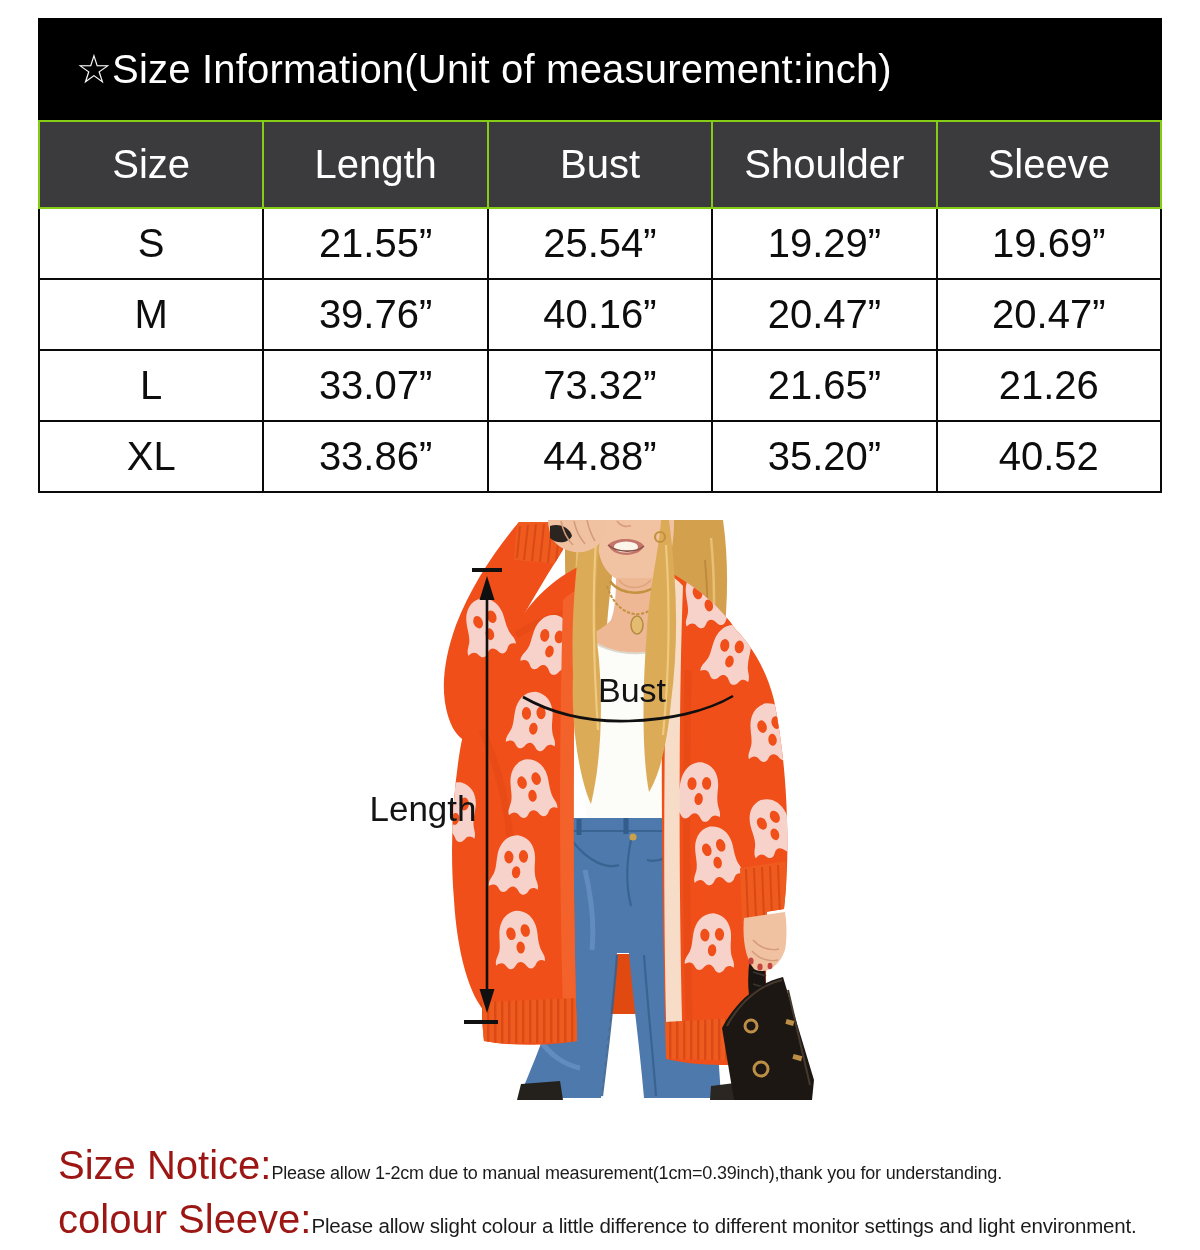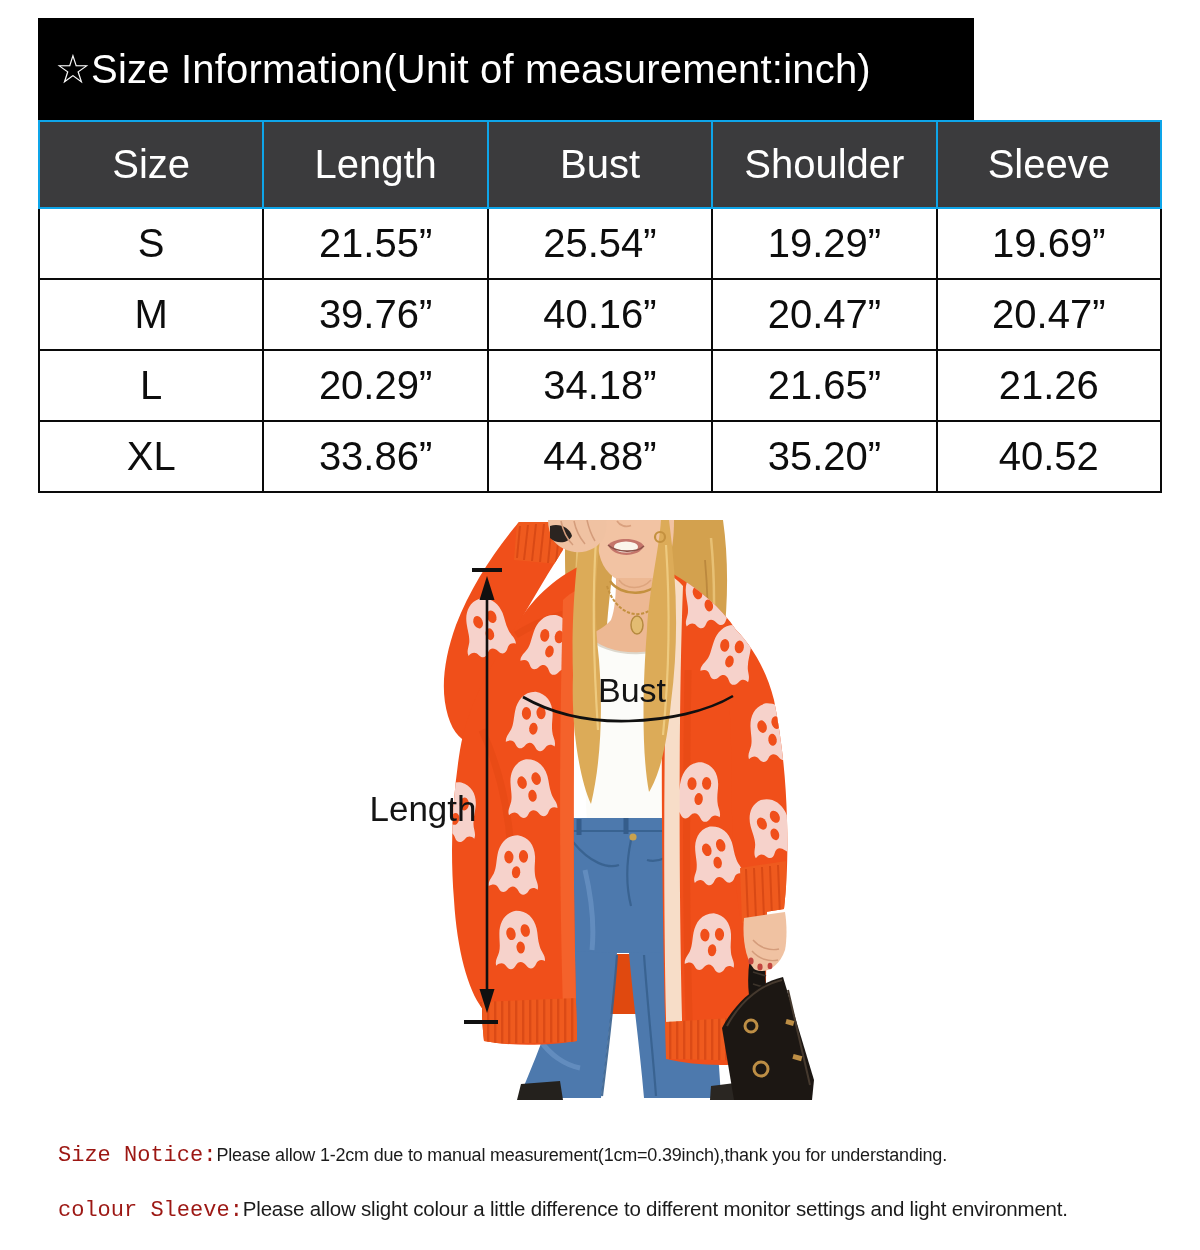--- a/index.html
+++ b/index.html
@@ -2,45 +2,45 @@
 <html><head>
 <meta charset="utf-8">
 <style>
   html,body{margin:0;padding:0;}
   body{
     width:1200px;height:1250px;position:relative;background:#ffffff;
     font-family:"Liberation Sans",sans-serif;overflow:hidden;
   }
   
   .title-bar{
-    position:absolute;left:38px;top:18px;width:936px;height:102px;
+    position:absolute;left:38px;top:18px;width:1124px;height:102px;
     background:#000000;color:#ffffff;display:flex;align-items:center;
-    box-sizing:border-box;padding-left:17px;font-size:40px;letter-spacing:0.2px;
+    box-sizing:border-box;padding-left:38px;font-size:40px;letter-spacing:0.2px;
   }
   table.size-table{
     position:absolute;left:38px;top:120px;width:1124px;
     border-collapse:collapse;table-layout:fixed;
   }
   table.size-table th{
     height:83px;background:#3b3b3d;color:#ffffff;font-weight:normal;
-    font-size:40px;border:2px solid #0ea5e9;text-align:center;vertical-align:middle;
+    font-size:40px;border:2px solid #84cc16;text-align:center;vertical-align:middle;
   }
   table.size-table td{
     height:67px;background:#ffffff;color:#0d0d0d;font-size:40px;
     border:2px solid #0a0a0a;text-align:center;vertical-align:middle;
   }
   
   .diag-label{position:absolute;color:#141414;text-align:center;line-height:1.15;}
   .length-label{left:352px;top:789px;width:142px;font-size:35px;}
   .bust-label{left:570px;top:671px;width:124px;font-size:34px;}
   
   .photo{position:absolute;left:420px;top:520px;width:500px;height:580px;}
   
   .notice{position:absolute;left:58px;white-space:nowrap;}
-  .notice .lab{color:#9c1713;font-size:22px;font-family:Liberation Mono, monospace;}
+  .notice .lab{color:#9c1713;font-size:40px;}
   .notice .txt{color:#1b1b1b;letter-spacing:-0.2px;}
   .notice-size{top:1143px;}
   .notice-size .txt{font-size:18px;}
   .notice-colour{top:1197px;}
   .notice-colour .txt{font-size:20.5px;margin-top:33px;}
 </style>
 </head>
 <body>
 
 <div class="title-bar">
@@ -67,22 +67,22 @@
     </tr>
     <tr>
       <td>M</td>
       <td>39.76”</td>
       <td>40.16”</td>
       <td>20.47”</td>
       <td>20.47”</td>
     </tr>
     <tr>
       <td>L</td>
-      <td>20.29”</td>
-      <td>34.18”</td>
+      <td>33.07”</td>
+      <td>73.32”</td>
       <td>21.65”</td>
       <td>21.26</td>
     </tr>
     <tr>
       <td>XL</td>
       <td>33.86”</td>
       <td>44.88”</td>
       <td>35.20”</td>
       <td>40.52</td>
     </tr>

